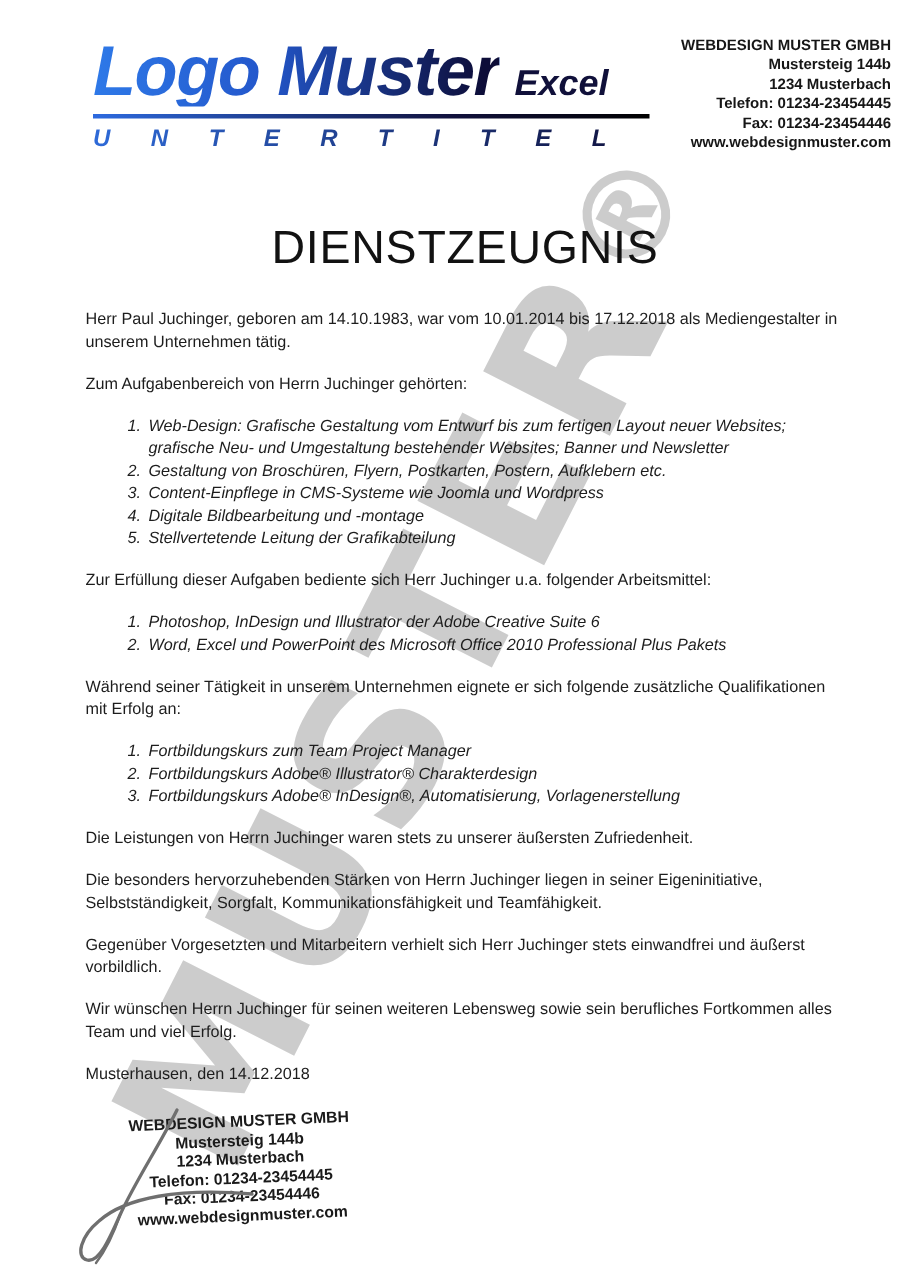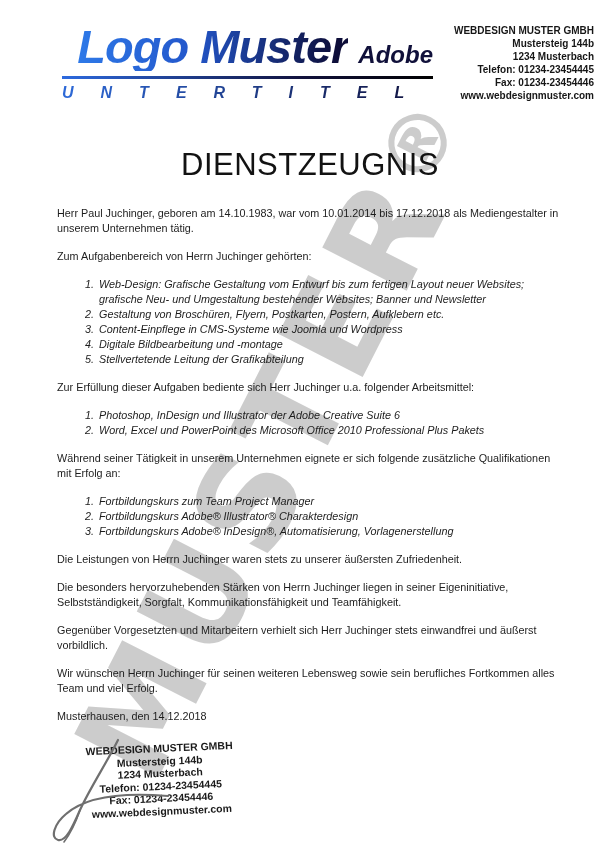--- a/index.html
+++ b/index.html
@@ -12,21 +12,21 @@
   .watermark {
     position:absolute; left:280px; top:440px; z-index:1;
     transform:translate(-50%,-50%) rotate(-63deg);
     font-family:"DejaVu Sans", sans-serif; font-weight:bold;
     font-size:130px; letter-spacing:8px; white-space:nowrap;
     color:rgba(128,128,128,0.40); user-select:none;
   }
   .watermark .regmark { font-size:0.62em; vertical-align:28px; letter-spacing:0; }
   
   .logo { position:absolute; left:62px; top:22px; z-index:2; }
-  .logo-row { display:flex; align-items:baseline;justify-content:flex-end; }
+  .logo-row { display:flex; align-items:baseline; }
   .logo-name {
     font-size:47px; font-weight:bold; font-style:italic; letter-spacing:-1px; line-height:1.05;
     background:linear-gradient(90deg,#2e79e8 0%,#2357cb 42%,#0d0d38 96%);
     -webkit-background-clip:text; background-clip:text; color:transparent;
   }
   .logo-suffix { font-size:24px; font-weight:bold; font-style:italic; color:#10103a; margin-left:10px; }
   .logo-line { height:3px; width:371px; margin-top:5px;
     background:linear-gradient(90deg,#2d6adf 0%,#11113c 65%,#000 100%); }
   .logo-subtitle {
     margin-top:5px; font-size:16px; font-style:italic; font-weight:bold;
@@ -61,21 +61,21 @@
 </head>
 <body>
 
 <div class="page">
 
   <div class="watermark"><span>MUSTER</span><span class="regmark">®</span></div>
 
   <div class="logo">
     <div class="logo-row">
       <span class="logo-name">Logo Muster</span>
-      <span class="logo-suffix">Adobe</span>
+      <span class="logo-suffix">Excel</span>
     </div>
     <div class="logo-line"></div>
     <div class="logo-subtitle">UNTERTITEL</div>
   </div>
 
   <div class="letterhead">
     <div>WEBDESIGN MUSTER GMBH</div>
     <div>Mustersteig 144b</div>
     <div>1234 Musterbach</div>
     <div>Telefon: 01234-23454445</div>

